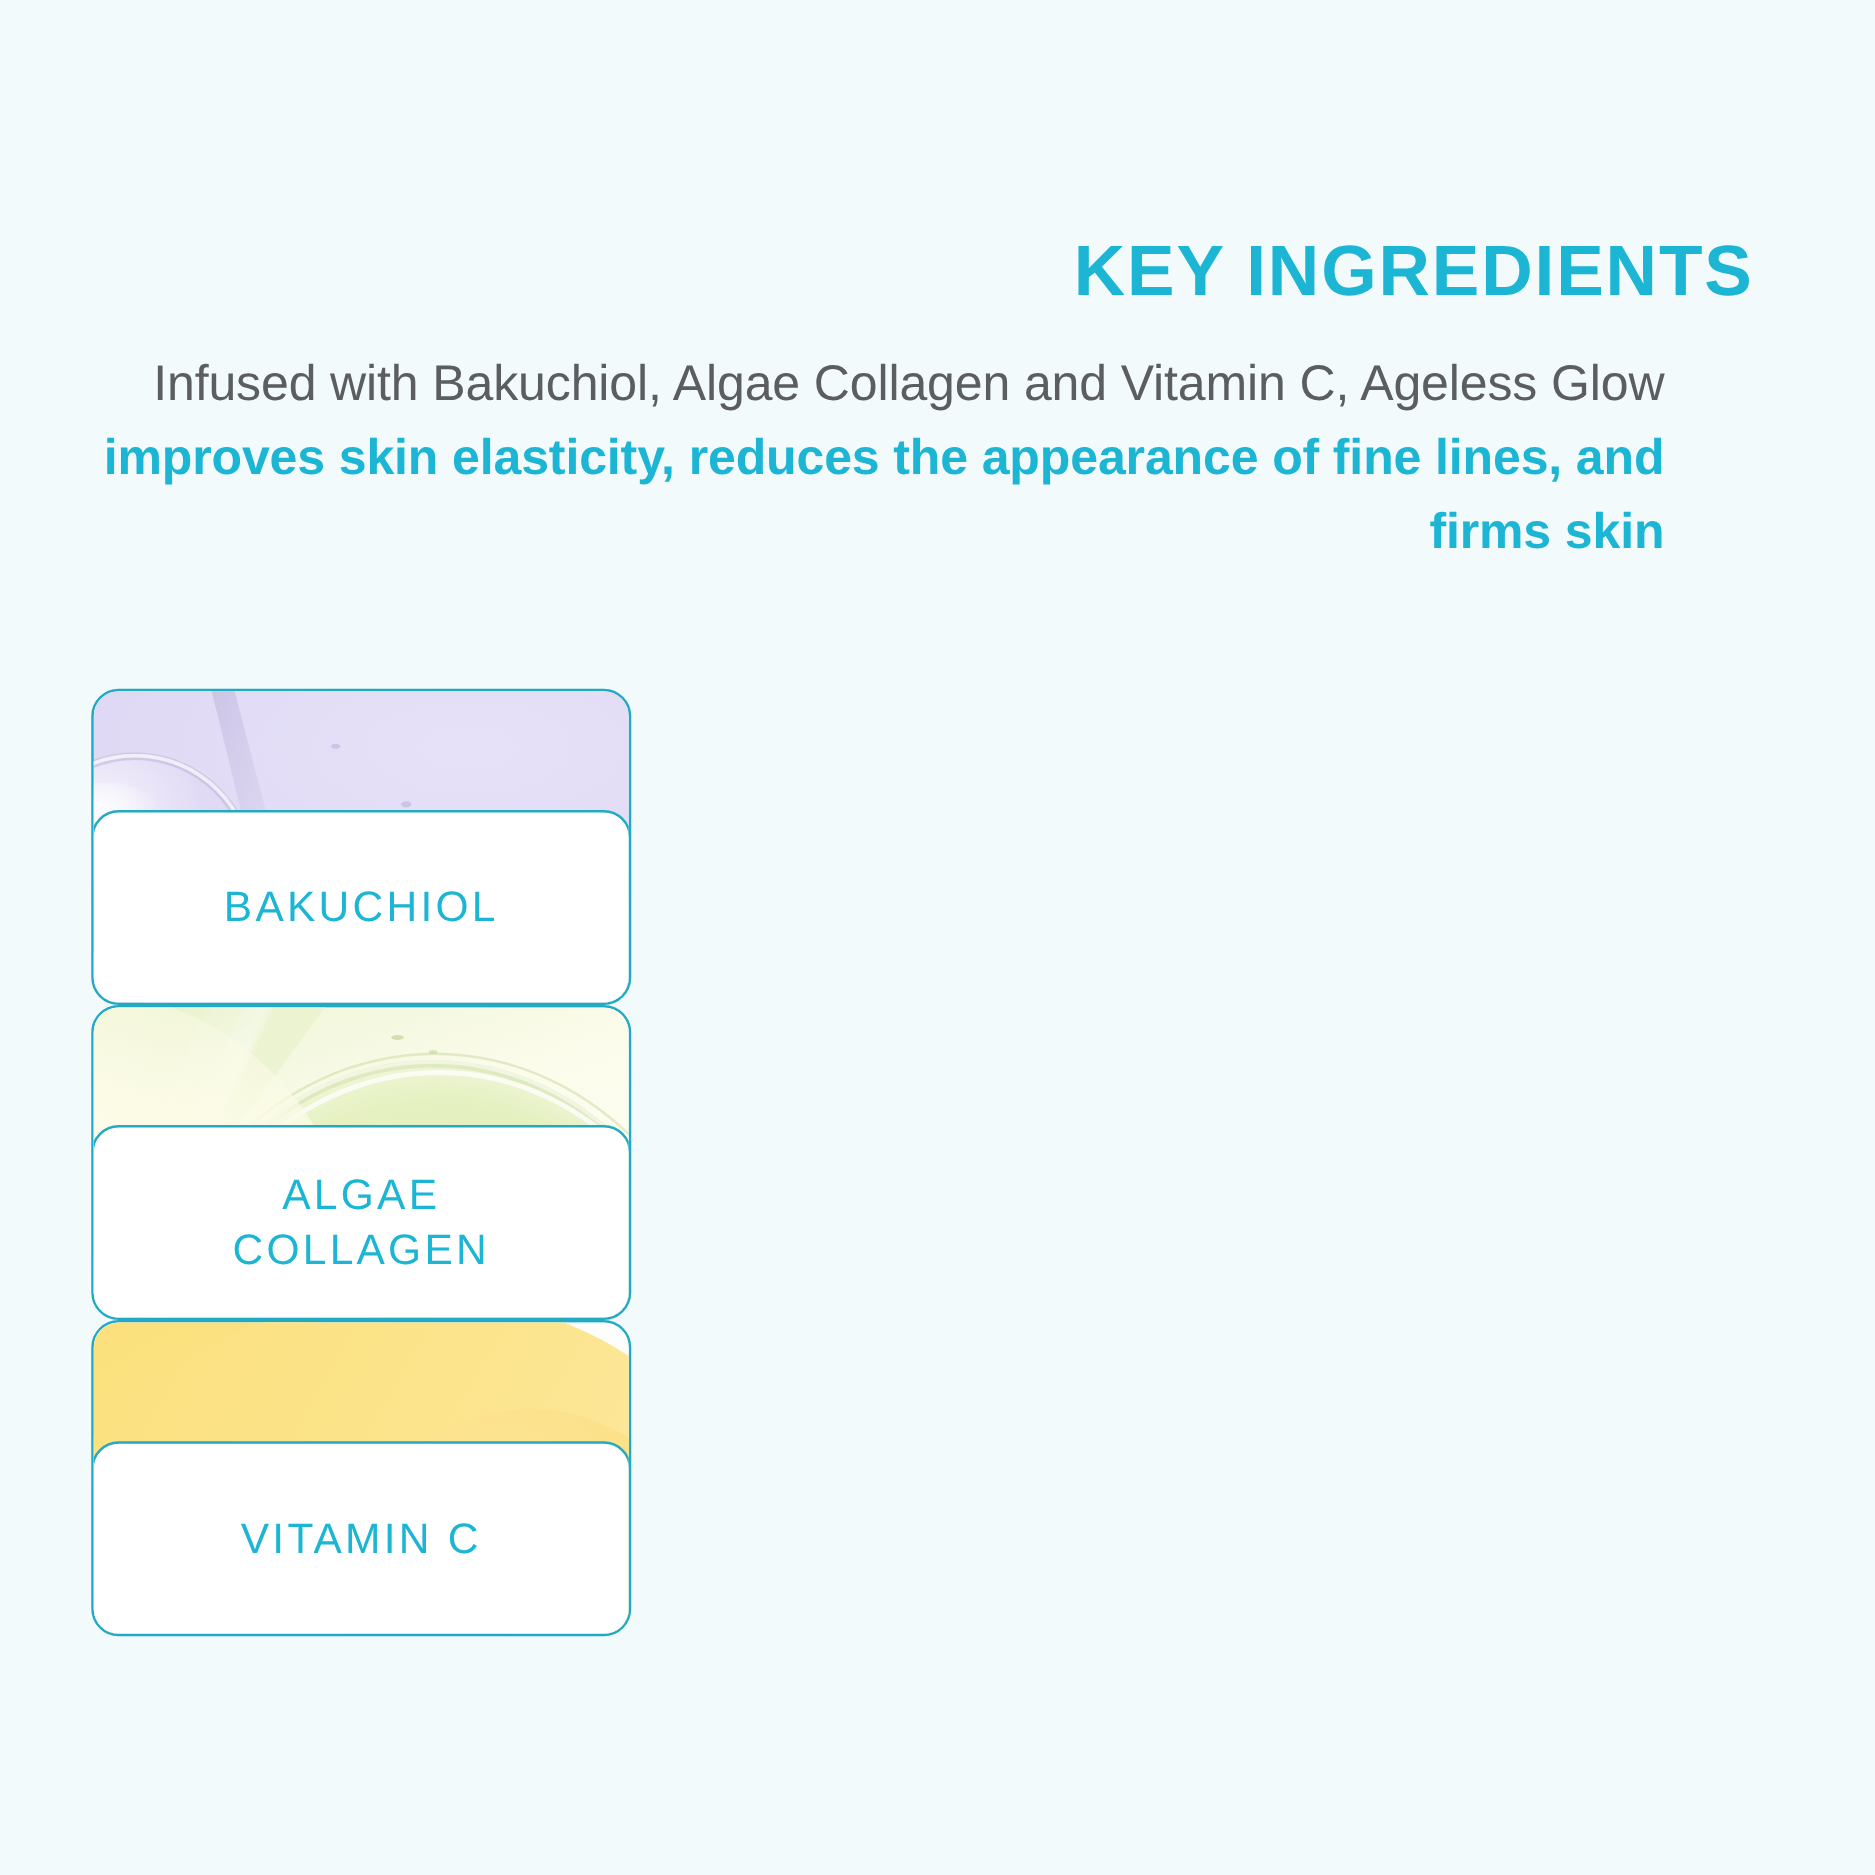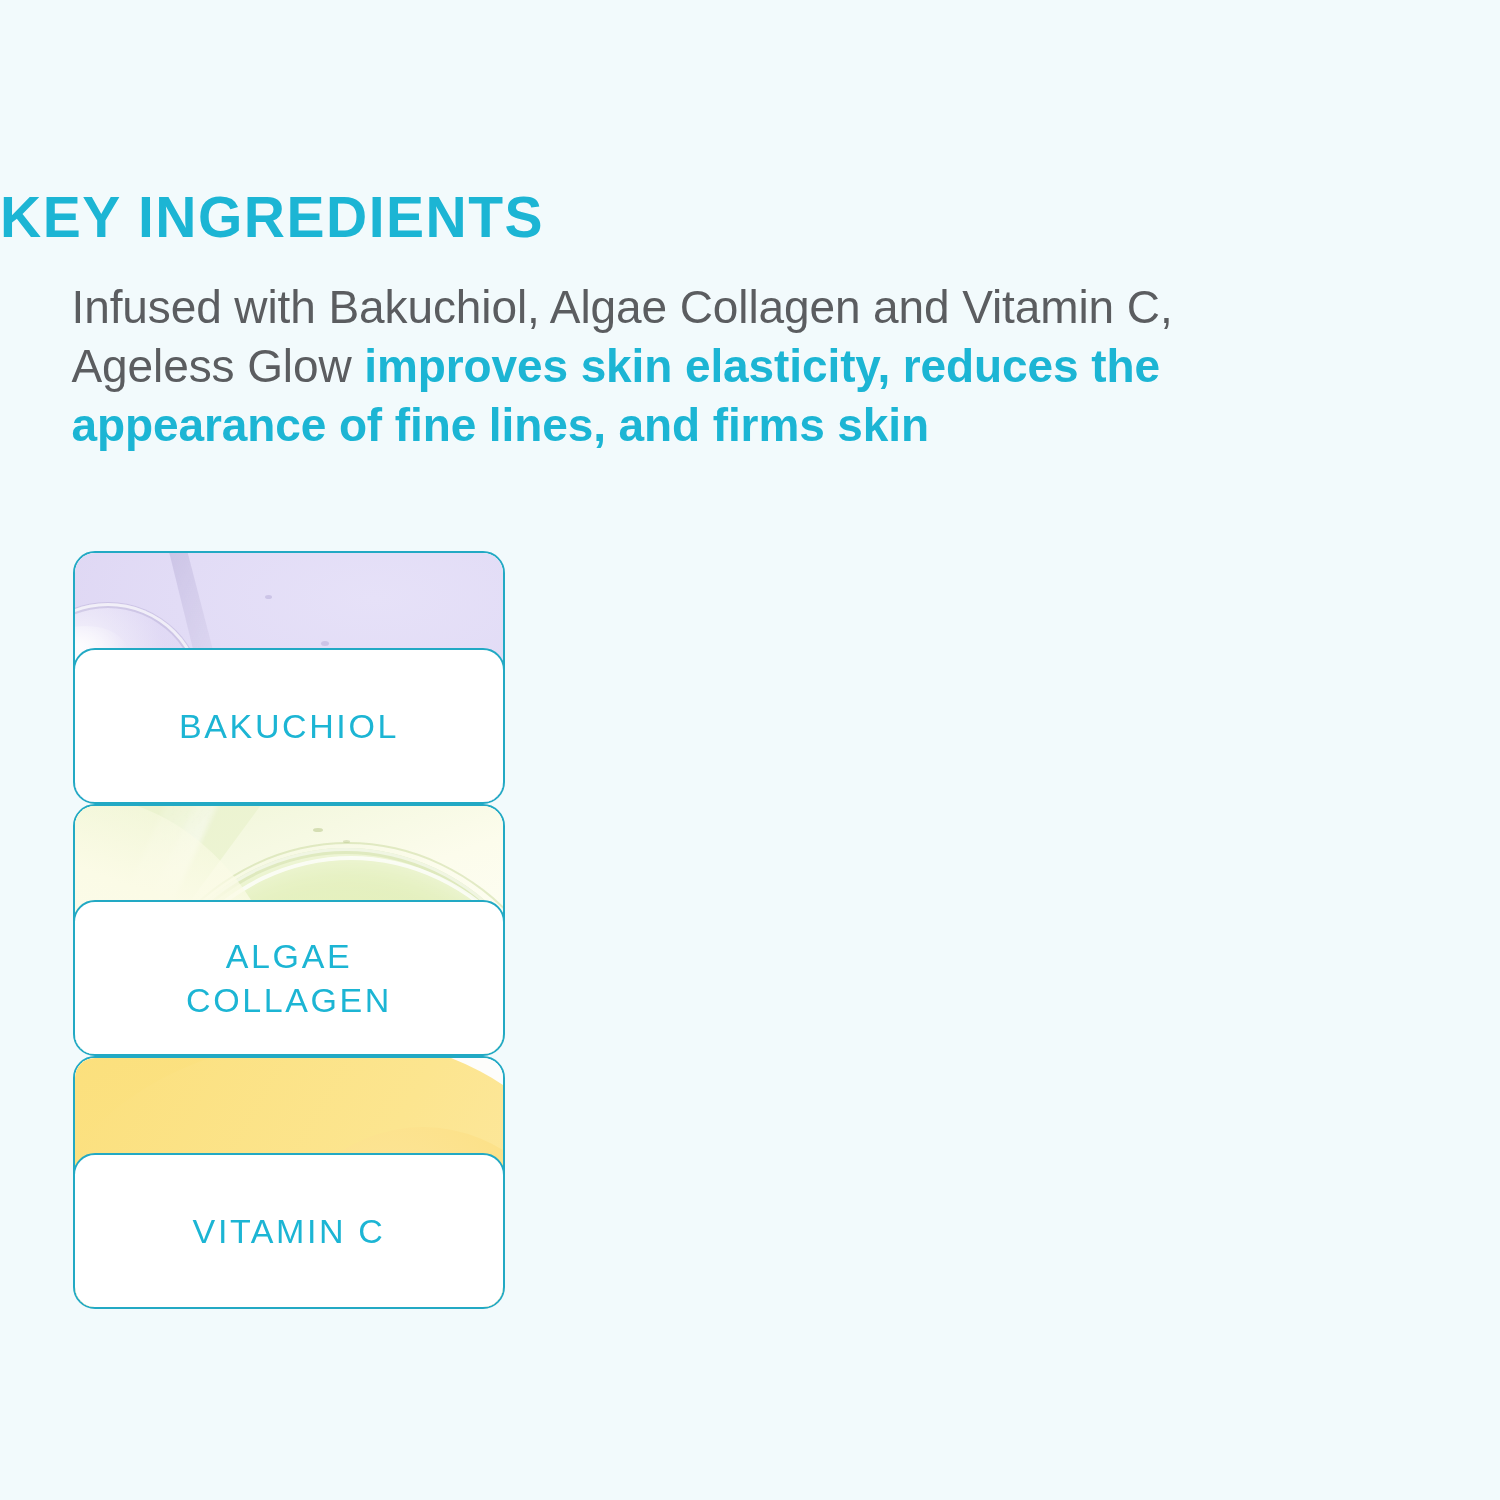--- a/index.html
+++ b/index.html
@@ -21,38 +21,38 @@
     position: relative;
     box-sizing: border-box;
   }
 
   
   .heading-block {
     position: absolute;
     top: 186px;
     left: 0;
     width: 1403px;
-    text-align: left;
+    text-align: right;
   }
 
   .page-title {
     font-size: 57px;
     line-height: 62px;
     font-weight: 600;
     letter-spacing: 1.5px;
     color: #1cb5d4;
     margin: 0;
     font-family: "Liberation Sans", sans-serif;
   }
 
   .subtitle {
     margin: 0;
     padding: 0;
     margin-top: 30px;
-    font-size: 46px;
+    font-size: 40px;
     line-height: 59px;
     font-weight: 400;
     color: #5b5d60;
     letter-spacing: -0.1px;
     max-width: 1260px;
     margin-left: auto;
     margin-right: auto;
   }
   .subtitle .hl {
     color: #1cb5d4;

